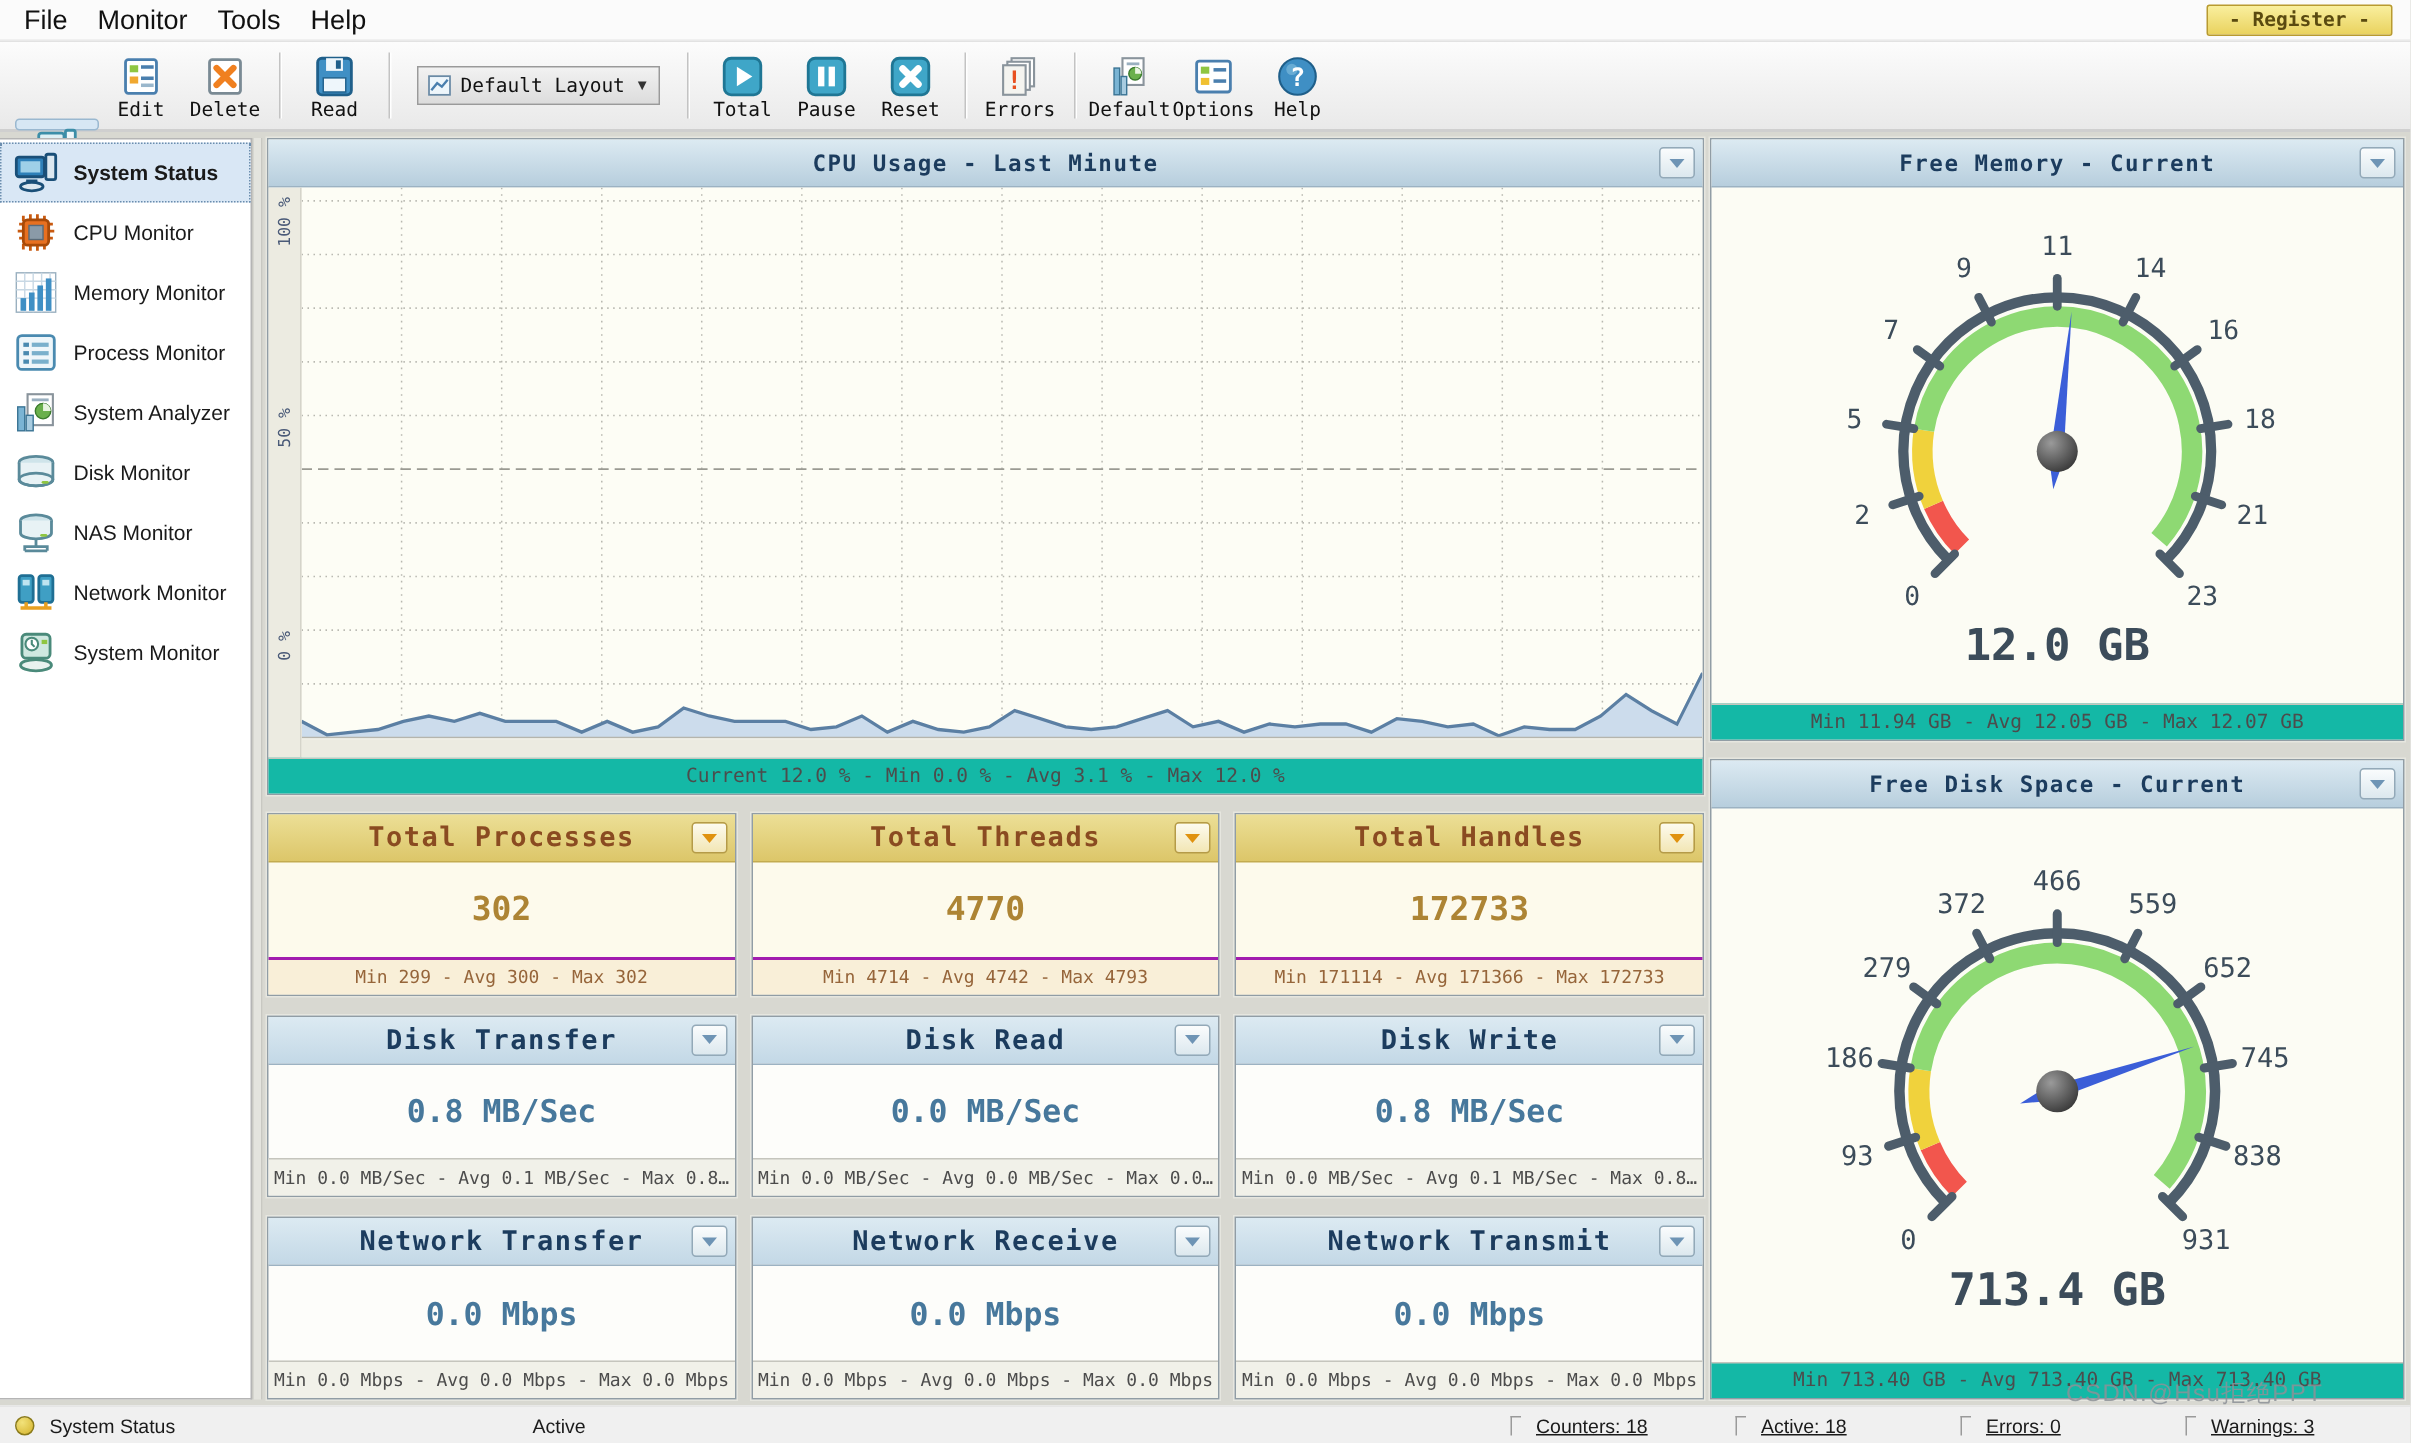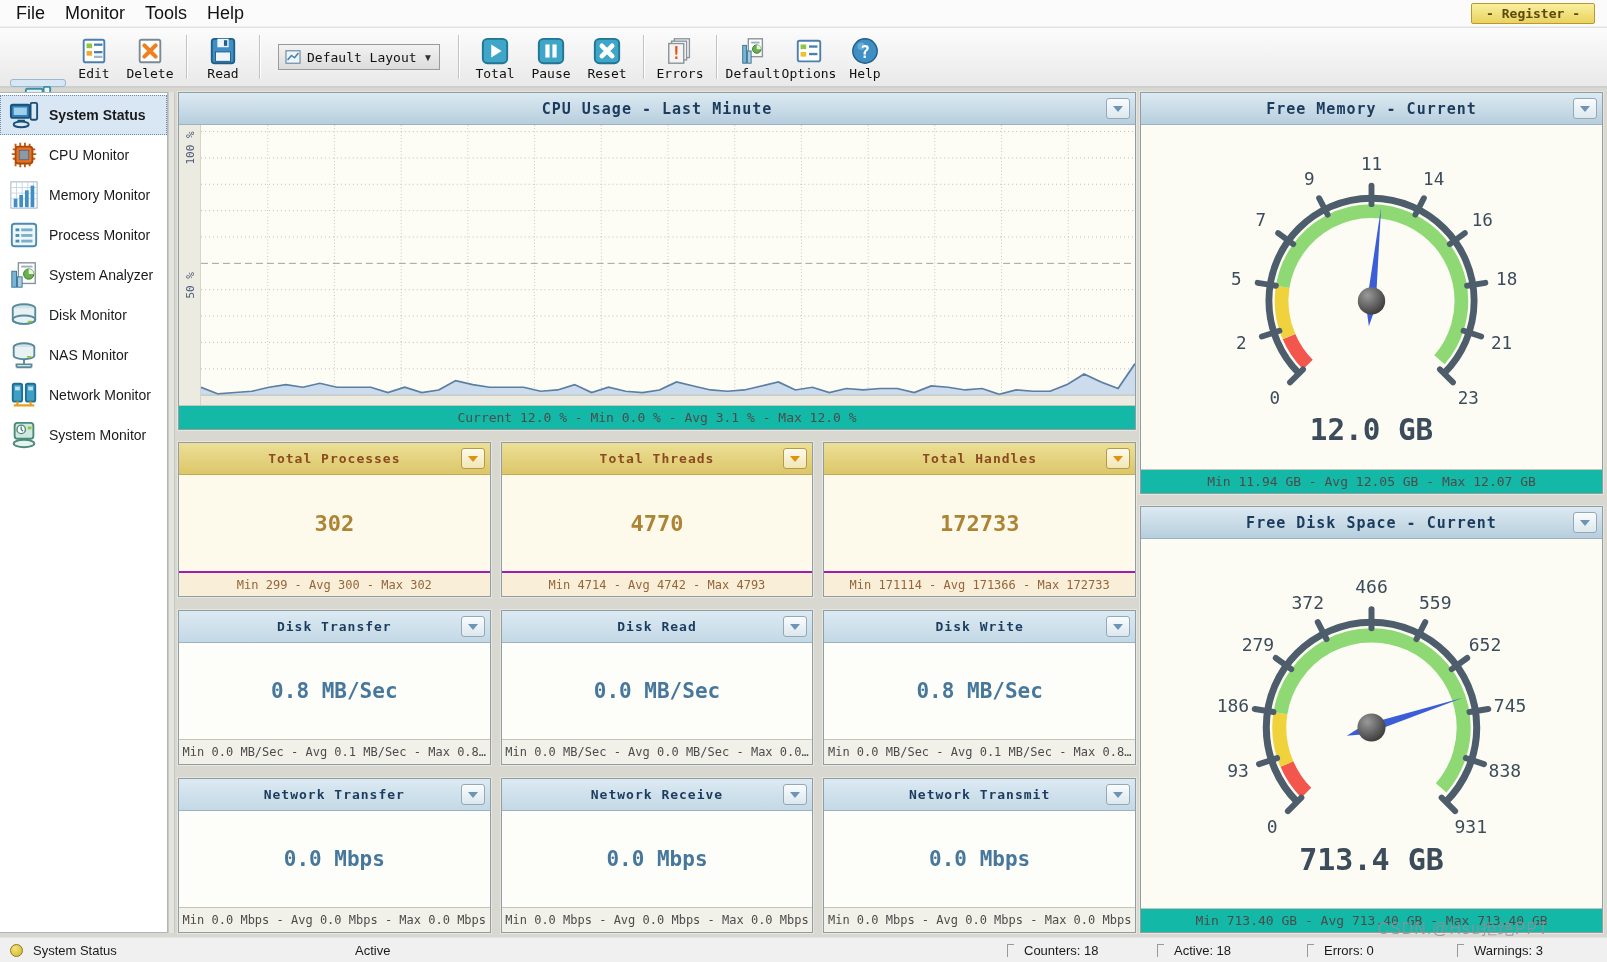--- a/index.html
+++ b/index.html
@@ -40,32 +40,32 @@
   
   .panel { background:#fcfcf4; border:1px solid #919da5; box-shadow:0 0 0 1px #e6e6df; display:flex; flex-direction:column; }
   .panel-header { height:32px; flex:none; background:linear-gradient(#dceaf2,#b7cedd); border-bottom:1px solid #9cb2c2; display:flex; align-items:center; justify-content:center; position:relative; }
   .panel-title { font-family:"DejaVu Sans Mono", monospace; font-weight:bold; font-size:15px; letter-spacing:1px; color:#1c3c5e; }
   .hdr-dd { position:absolute; right:5px; top:5px; width:24px; height:21px; background:linear-gradient(#fafcfd,#dce8ee); border:1px solid #93a9b8; border-radius:3px; display:flex; align-items:center; justify-content:center; cursor:default; }
   .hdr-dd .tri { width:0; height:0; border-left:5px solid transparent; border-right:5px solid transparent; border-top:6px solid #6e94b5; }
   .panel-footer { height:24px; flex:none; background:#14b8a6; border-top:1px solid #c5c5bd; display:flex; align-items:center; justify-content:center; font-family:"DejaVu Sans Mono", monospace; font-size:13px; color:#4c4c4c; white-space:nowrap; overflow:hidden; }
   .panel-body { flex:1; position:relative; overflow:hidden; }
 
   
-  .cpu-panel { height:338px; flex:none; }
+  .cpu-panel { height:438px; flex:none; }
   .chart-wrap { display:flex; height:100%; }
   .yaxis { width:22px; background:#ecebe1; border-right:1px solid #d5d4ca; position:relative; }
   .yaxis span { position:absolute; left:2px; transform:rotate(-90deg); transform-origin:center; font-family:"DejaVu Sans Mono", monospace; font-size:11px; color:#4a5a78; white-space:nowrap; width:18px; text-align:center; }
   .chart-area { flex:1; background:#fdfdf5; }
   .chart-area svg { display:block; width:100%; height:100%; }
 
   
   .tile-grid { flex:1; margin-top:12px; display:grid; grid-template-columns:1fr 1fr 1fr; grid-template-rows:1fr 1fr 1fr; gap:13px 10px; }
   .tile { display:flex; flex-direction:column; background:#fdfdfa; border:1px solid #919da5; box-shadow:0 0 0 1px #e6e6df; }
   .tile-header { height:32px; flex:none; display:flex; align-items:center; justify-content:center; position:relative; background:linear-gradient(#dceaf2,#c3d8e6); border-bottom:1px solid #9cb2c2; }
-  .tile-title { font-family:"DejaVu Sans Mono", monospace; font-weight:bold; font-size:13px; letter-spacing:1px; color:#1c3c5e; }
+  .tile-title { font-family:"DejaVu Sans Mono", monospace; font-weight:bold; font-size:18px; letter-spacing:1px; color:#1c3c5e; }
   .tile-body { flex:1; display:flex; align-items:center; justify-content:center; }
   .tile-value { font-family:"DejaVu Sans Mono", monospace; font-weight:bold; font-size:21px; color:#47789c; }
   .tile-footer { height:25px; flex:none; display:flex; align-items:center; justify-content:center; background:#f1f1e9; border-top:1px solid #c5c5bd; font-family:"DejaVu Sans Mono", monospace; font-size:12px; color:#4c4c4c; white-space:nowrap; overflow:hidden; }
   .tile.gold { background:#fdfaec; }
   .tile.gold .tile-header { background:linear-gradient(#ecdf96,#dcc669); border-bottom:1px solid #c3ab50; }
   .tile.gold .tile-title { color:#8a4b21; }
   .tile.gold .tile-value { color:#ad8434; font-size:22px; }
   .tile.gold .tile-footer { background:#f9efd8; color:#96653a; border-top:2px solid #a21caf; }
   .tile.gold .hdr-dd { background:linear-gradient(#fdfbef,#f2e6b4); border-color:#b59b48; }
   .tile.gold .hdr-dd .tri { border-top-color:#e0920f; }
@@ -73,21 +73,21 @@
   
   .gauge-panel-top { height:402px; flex:none; }
   .gauge-panel-bottom { flex:1; margin-top:12px; }
   .gauge-body svg { display:block; width:100%; height:100%; }
 
   
   .statusbar { height:25px; background:#f0f0f0; border-top:1px solid #e5e5e5; display:flex; align-items:center; font-size:13px; color:#1a1a1a; }
   .sb-left { width:172px; display:flex; align-items:center; gap:10px; padding-left:10px; }
   .sb-dot { width:13px; height:13px; border-radius:50%; background:radial-gradient(circle at 35% 30%, #f2e27a, #d4b32c); border:1px solid #8a7a1a; }
   .sb-active { margin-left:183px; }
-  .sb-right { margin-left:auto; display:flex; align-items:center; }
+  .sb-right { margin-left:auto; display:flex; align-items:center;text-decoration:underline; }
   .sb-seg { width:150px; display:flex; align-items:center; gap:10px; }
   .sb-sep { width:7px; height:13px; border-left:1px solid #9a9a9a; border-top:1px solid #9a9a9a; flex:none; }
 
   .watermark { position:absolute; right:58px; bottom:22px; font-size:16px; color:rgba(140,144,150,0.85); letter-spacing:1px; pointer-events:none; }
 </style>
 </head>
 <body>
 
 <div class="menubar">
   <span class="menu-item">File</span>

